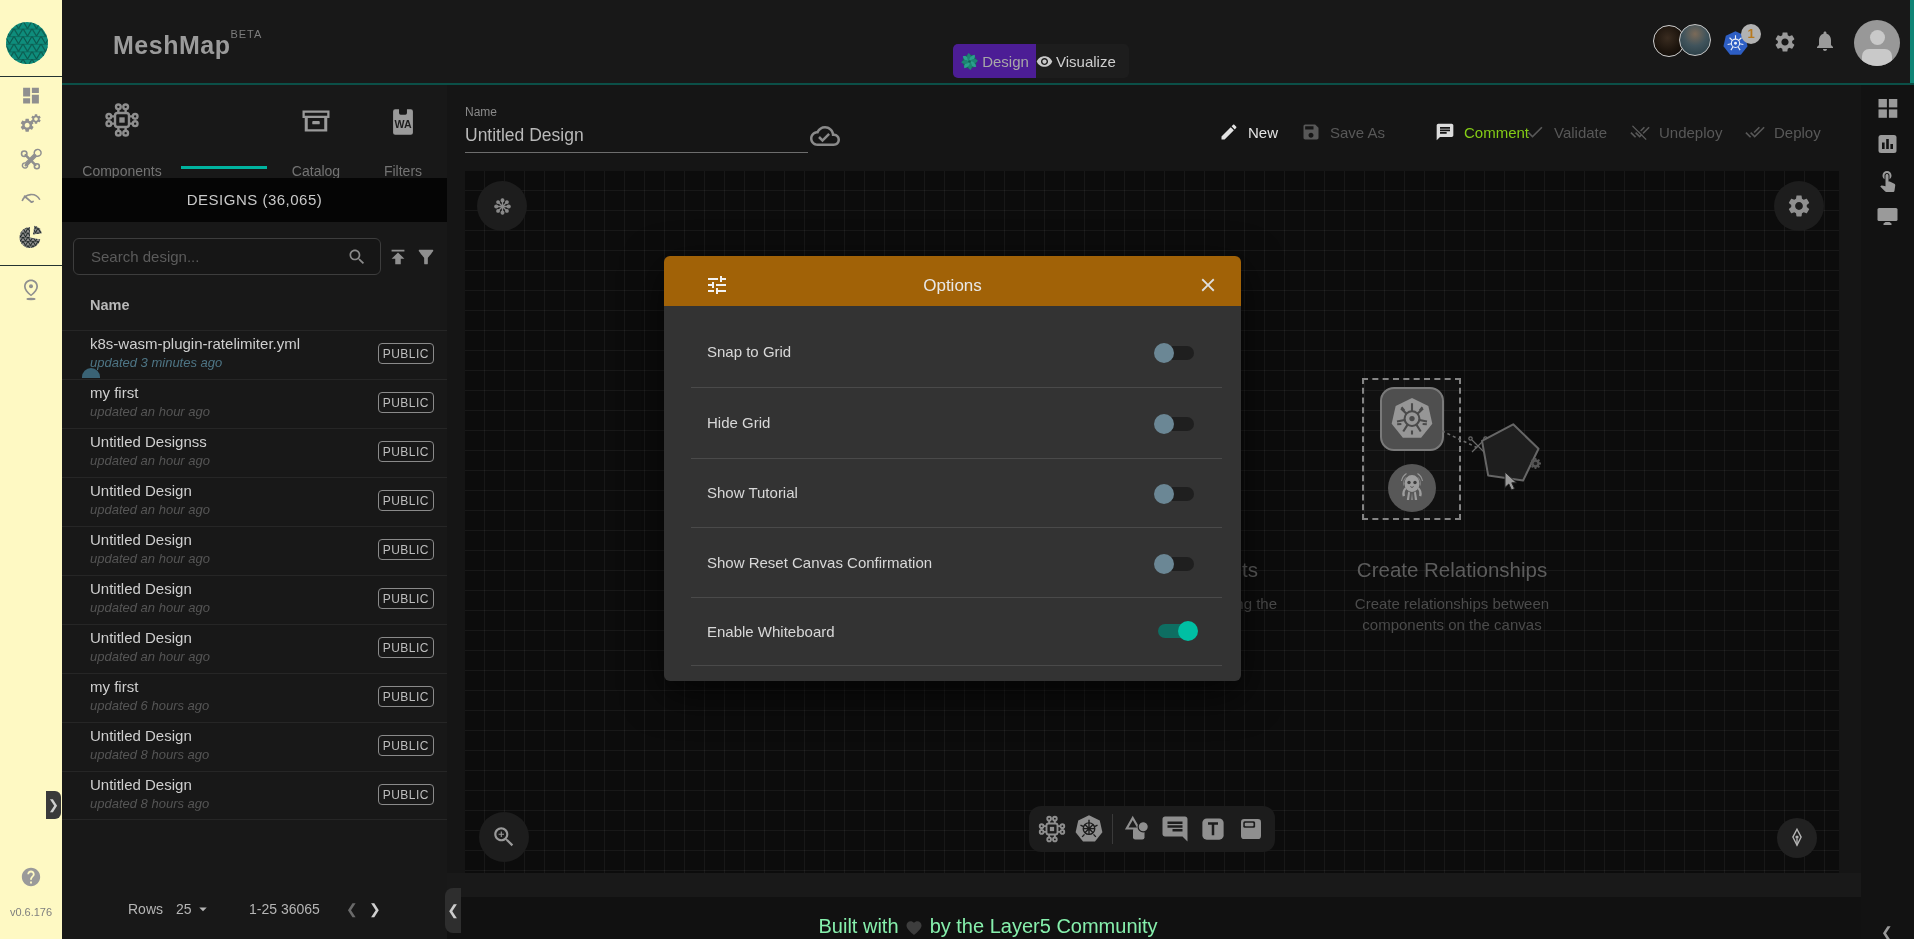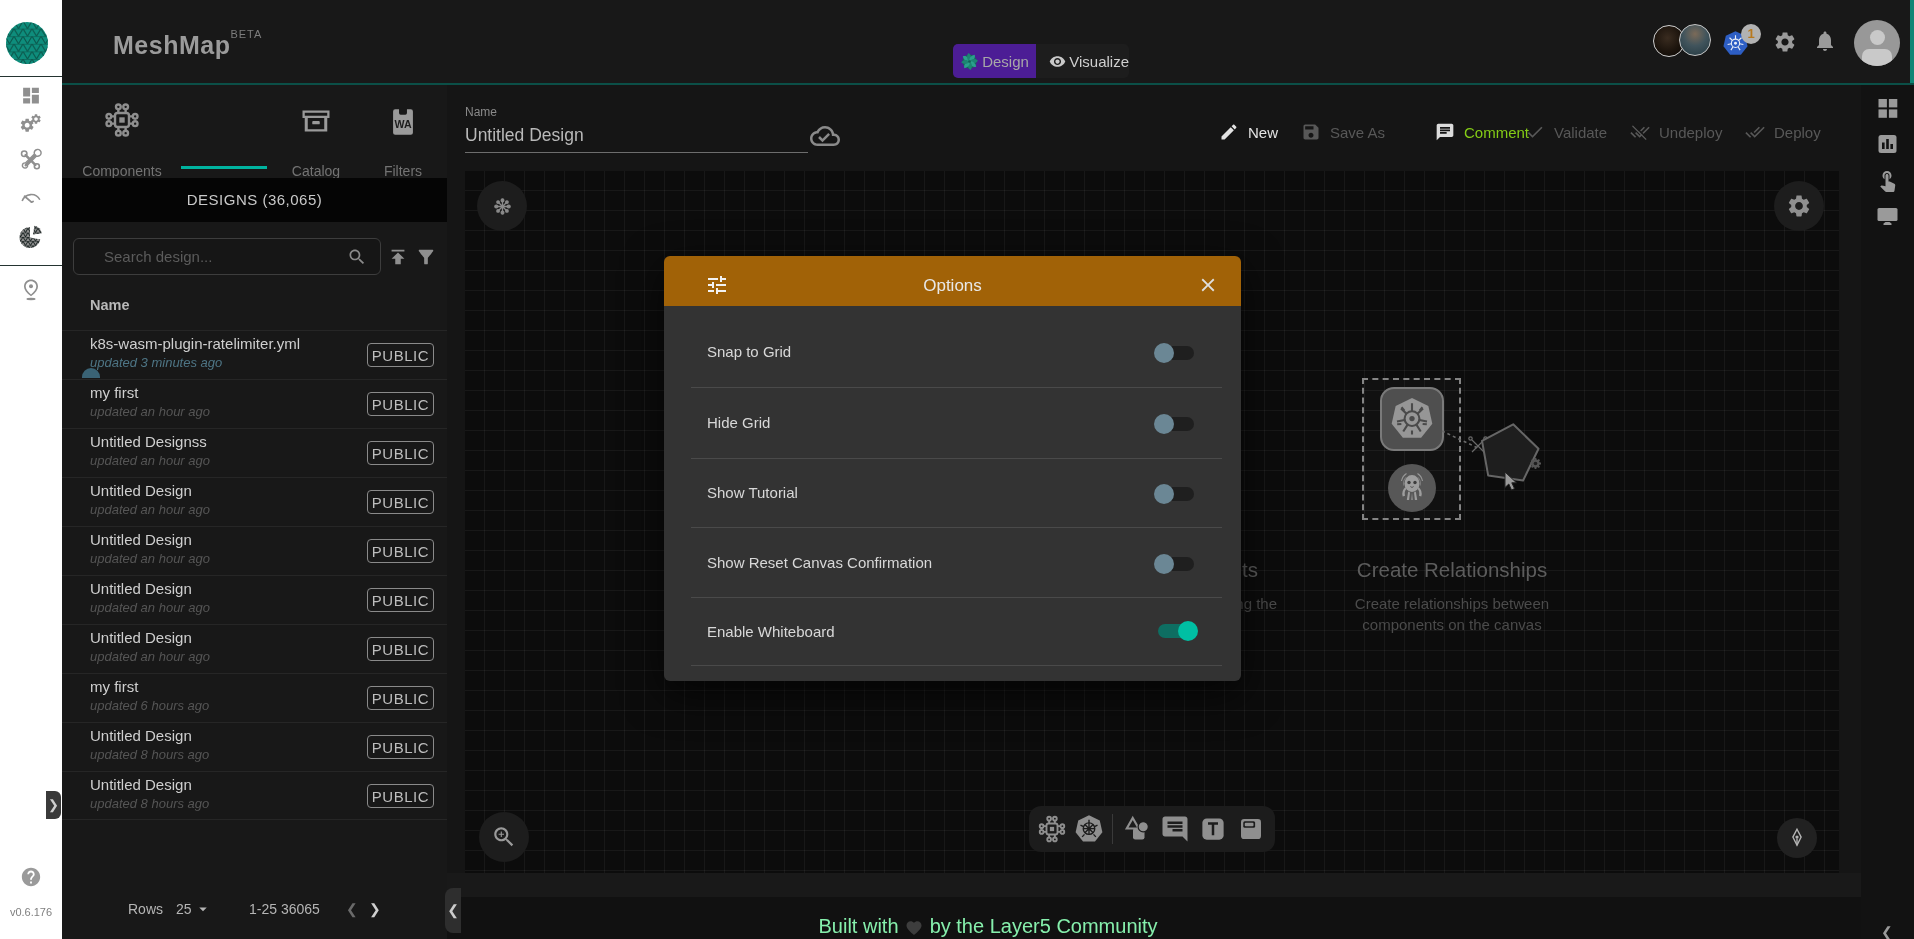--- a/index.html
+++ b/index.html
@@ -9,46 +9,46 @@
   .abs { position:absolute; }
 
   
   #header { position:absolute; left:0; top:0; width:1914px; height:85px; background:#181818; }
   #hline { position:absolute; left:0; top:83px; width:1914px; height:2px; background:#0b4f47; }
   #title { position:absolute; left:113px; top:28px; color:#9b9b9b; font-size:25px; font-weight:bold; letter-spacing:0.5px; }
   #beta { color:#7d7d7d; font-size:11px; font-weight:normal; letter-spacing:1px; vertical-align:16px; }
   #segtoggle { position:absolute; left:953px; top:44px; height:34px; display:flex; background:#1d1d1d; border-radius:5px; }
   .seg { display:flex; align-items:center; gap:3px; font-size:15px; }
   #seg-design { background:#4c1d95; border-radius:5px 0 0 5px; color:#a8a8a8; width:83px; justify-content:center; }
-  #seg-vis { color:#cfcfcf; border-radius:0 5px 5px 0; width:93px; justify-content:flex-end; }
-
-  
-  #sidebar { position:absolute; left:0; top:0; width:62px; height:939px; background:#ffffff; z-index:30; }
+  #seg-vis { color:#cfcfcf; border-radius:0 5px 5px 0; width:93px; justify-content:flex-start; }
+
+  
+  #sidebar { position:absolute; left:0; top:0; width:62px; height:939px; background:#fef9c3; z-index:30; }
   #sidebar .sep1 { position:absolute; left:0; top:76px; width:62px; border-top:1px solid #243431; }
   #sidebar .sep2 { position:absolute; left:0; top:265px; width:62px; border-top:1px solid #243431; }
   .sbic { position:absolute; left:0; width:62px; display:flex; justify-content:center; }
   #expandpill { position:absolute; left:46px; top:791px; width:15px; height:28px; background:#3a3a3a; border-radius:0 6px 6px 0; color:#cfcfcf; font-size:13px; line-height:28px; text-align:center; z-index:31;}
   #version { position:absolute; left:0; top:906px; width:62px; text-align:center; color:#7f7f7f; font-size:11px; }
 
   
   #lpanel { position:absolute; left:62px; top:85px; width:385px; height:854px; background:#181818; z-index:5; }
   .tab { position:absolute; top:8px; width:104px; text-align:center; color:#737373; font-size:14px; }
   .tab .ticon { height:46px; display:flex; align-items:flex-end; justify-content:center; }
   .tab .tlabel { margin-top:24px; }
   #tab-designs { color:#e3e3e3; }
   #tab-underline { position:absolute; left:119px; top:81px; width:86px; height:3px; background:#00b39f; }
   #designsband { position:absolute; left:0; top:93px; width:385px; height:44px; background:#050505; color:#c9c9c9; font-size:15px; letter-spacing:0.5px; text-align:center; line-height:44px; }
-  #searchbox { position:absolute; left:11px; top:153px; width:308px; height:37px; border:1px solid #3d3d3d; border-radius:6px; background:#161616; color:#5b5b5b; font-size:15px; line-height:35px; padding-left:30px; }
+  #searchbox { position:absolute; left:11px; top:153px; width:308px; height:37px; border:1px solid #3d3d3d; border-radius:6px; background:#161616; color:#5b5b5b; font-size:15px; line-height:35px; padding-left:17px; }
   #namehdr { position:absolute; left:28px; top:212px; color:#b8b8b8; font-weight:bold; font-size:14.5px; }
   #rows { position:absolute; left:0; top:245px; width:385px; }
   .row { position:relative; height:49px; border-top:1px solid #262626; }
   .row:last-child { border-bottom:1px solid #262626; }
   .row .nm { position:absolute; left:28px; top:4px; color:#cfcfcf; font-size:15px; }
   .row .up { position:absolute; left:28px; top:24px; color:#555555; font-size:13px; font-style:italic; }
-  .row .pub { position:absolute; right:13px; top:12px; border:1px solid #8a8a8a; border-radius:4px; color:#bdbdbd; font-size:15px; letter-spacing:0.5px; padding:3px 4px 2px; }
+  .row .pub { position:absolute; right:13px; top:12px; border:1px solid #8a8a8a; border-radius:4px; color:#bdbdbd; font-size:12px; letter-spacing:0.5px; padding:3px 4px 2px; }
   #pagerow { position:absolute; left:0; top:816px; width:385px; color:#b5b5b5; font-size:14px; }
 
   
   #canvas { position:absolute; left:447px; top:85px; width:1414px; height:812px; background:#151515; }
   #grid { position:absolute; left:18px; top:86px; width:1374px; height:702px; background-color:#0c0c0c;
     background-image:linear-gradient(rgba(255,255,255,0.05) 1px, transparent 1px),
                      linear-gradient(90deg, rgba(255,255,255,0.05) 1px, transparent 1px);
     background-size:20px 20px; background-position:19px 19px; }
   #namefield { position:absolute; left:18px; top:20px; }
   #namefield .lbl { color:#8a8a8a; font-size:12px; }

